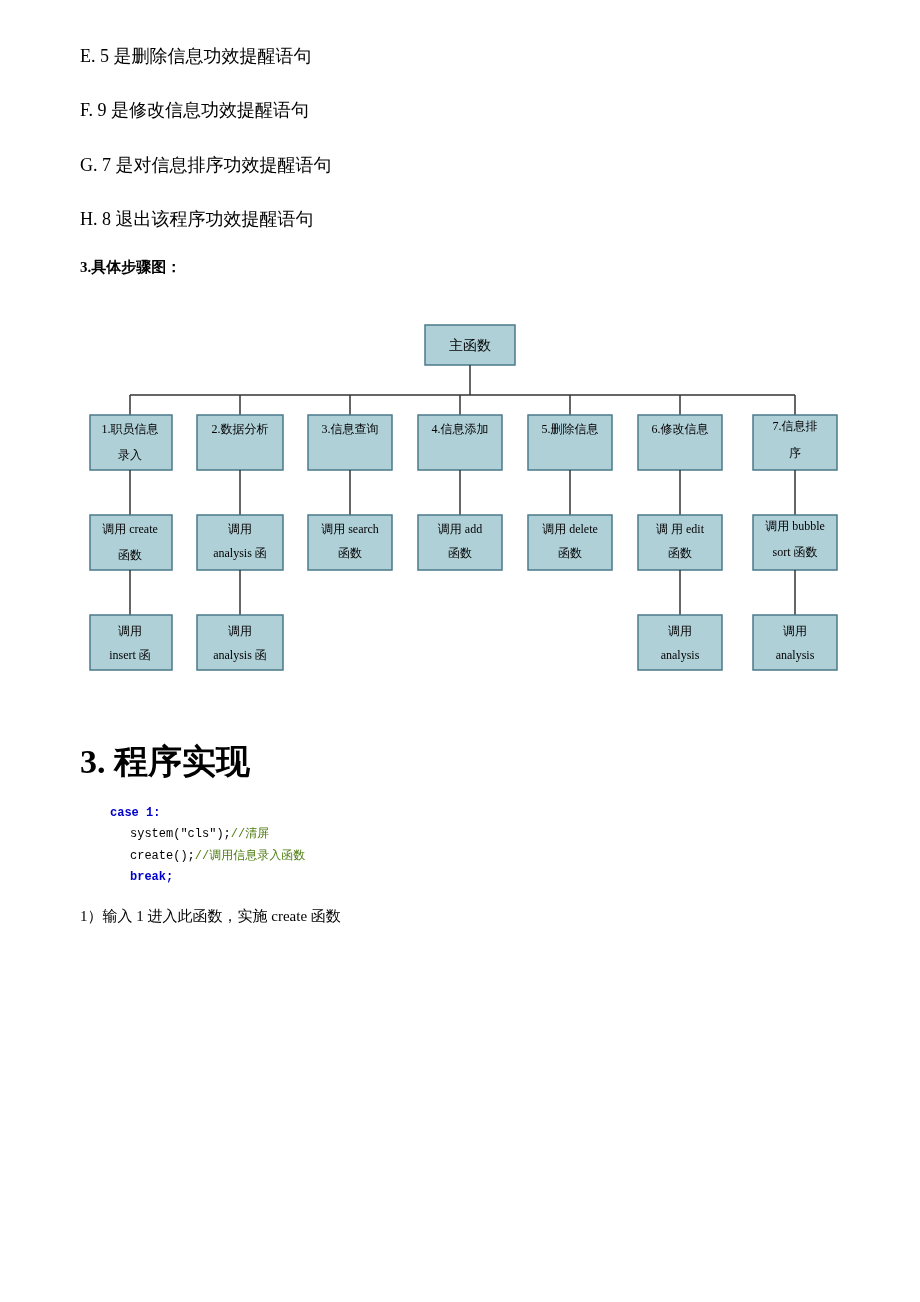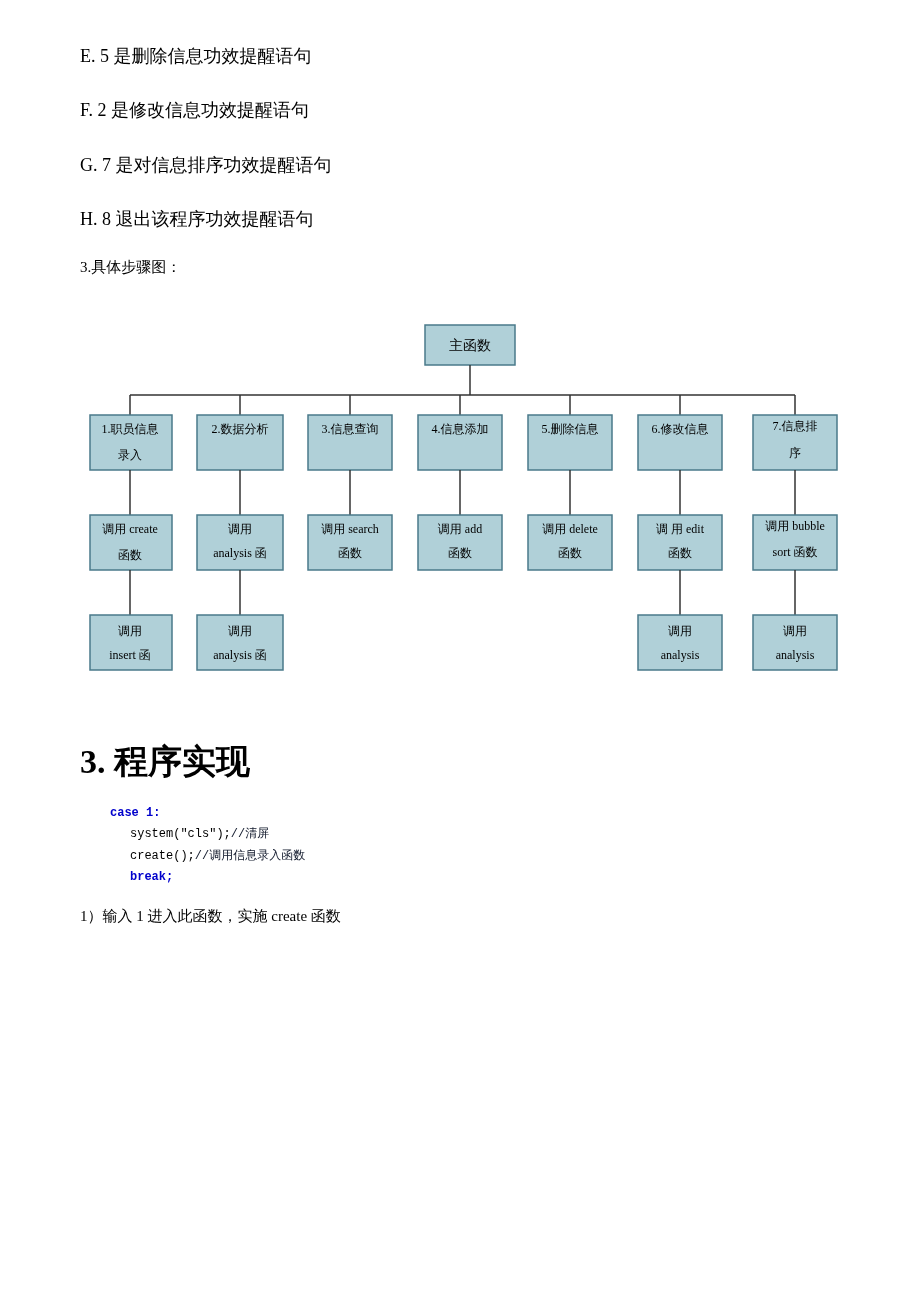--- a/index.html
+++ b/index.html
@@ -34,51 +34,51 @@
 
     
     .code-section {
       margin: 18px 0 18px 30px;
       font-family: "Courier New", monospace;
       font-size: 12px;
       line-height: 1.8;
     }
 
     .code-keyword { color: #0000cc; font-weight: bold; }
-    .code-comment { color: #0f172a; }
+    .code-comment { color: #4d7c0f; }
     .code-normal { color: #000; }
 
     .section3-title {
       font-size: 34px;
       font-weight: bold;
       margin-bottom: 14px;
     }
 
     .desc-text {
       font-size: 15px;
       margin-top: 8px;
     }
   </style>
 </head>
 <body>
 
 <div class="section-item">
   <span>E. 5 是删除信息功效提醒语句</span>
 </div>
 <div class="section-item">
-  <span>F. 2 是修改信息功效提醒语句</span>
+  <span>F. 9 是修改信息功效提醒语句</span>
 </div>
 <div class="section-item">
   <span>G. 7 是对信息排序功效提醒语句</span>
 </div>
 <div class="section-item">
   <span>H. 8 退出该程序功效提醒语句</span>
 </div>
 
-<div class="section-header" style="margin-top:21px;">
+<div class="section-header" style="margin-top:21px;font-weight:bold;">
   <span>3.具体步骤图：</span>
 </div>
 
 <div class="diagram-wrapper">
   <svg width="780" height="420">
 
     <rect x="345" y="20" width="90" height="40" fill="#b0d0d8" stroke="#4a7a8a" stroke-width="1.5"></rect>
     <text x="390" y="45" text-anchor="middle" font-family="SimSun,serif" font-size="14" fill="#000">主函数</text>
 
     <line x1="390" y1="60" x2="390" y2="90" stroke="#333" stroke-width="1.5"></line>

